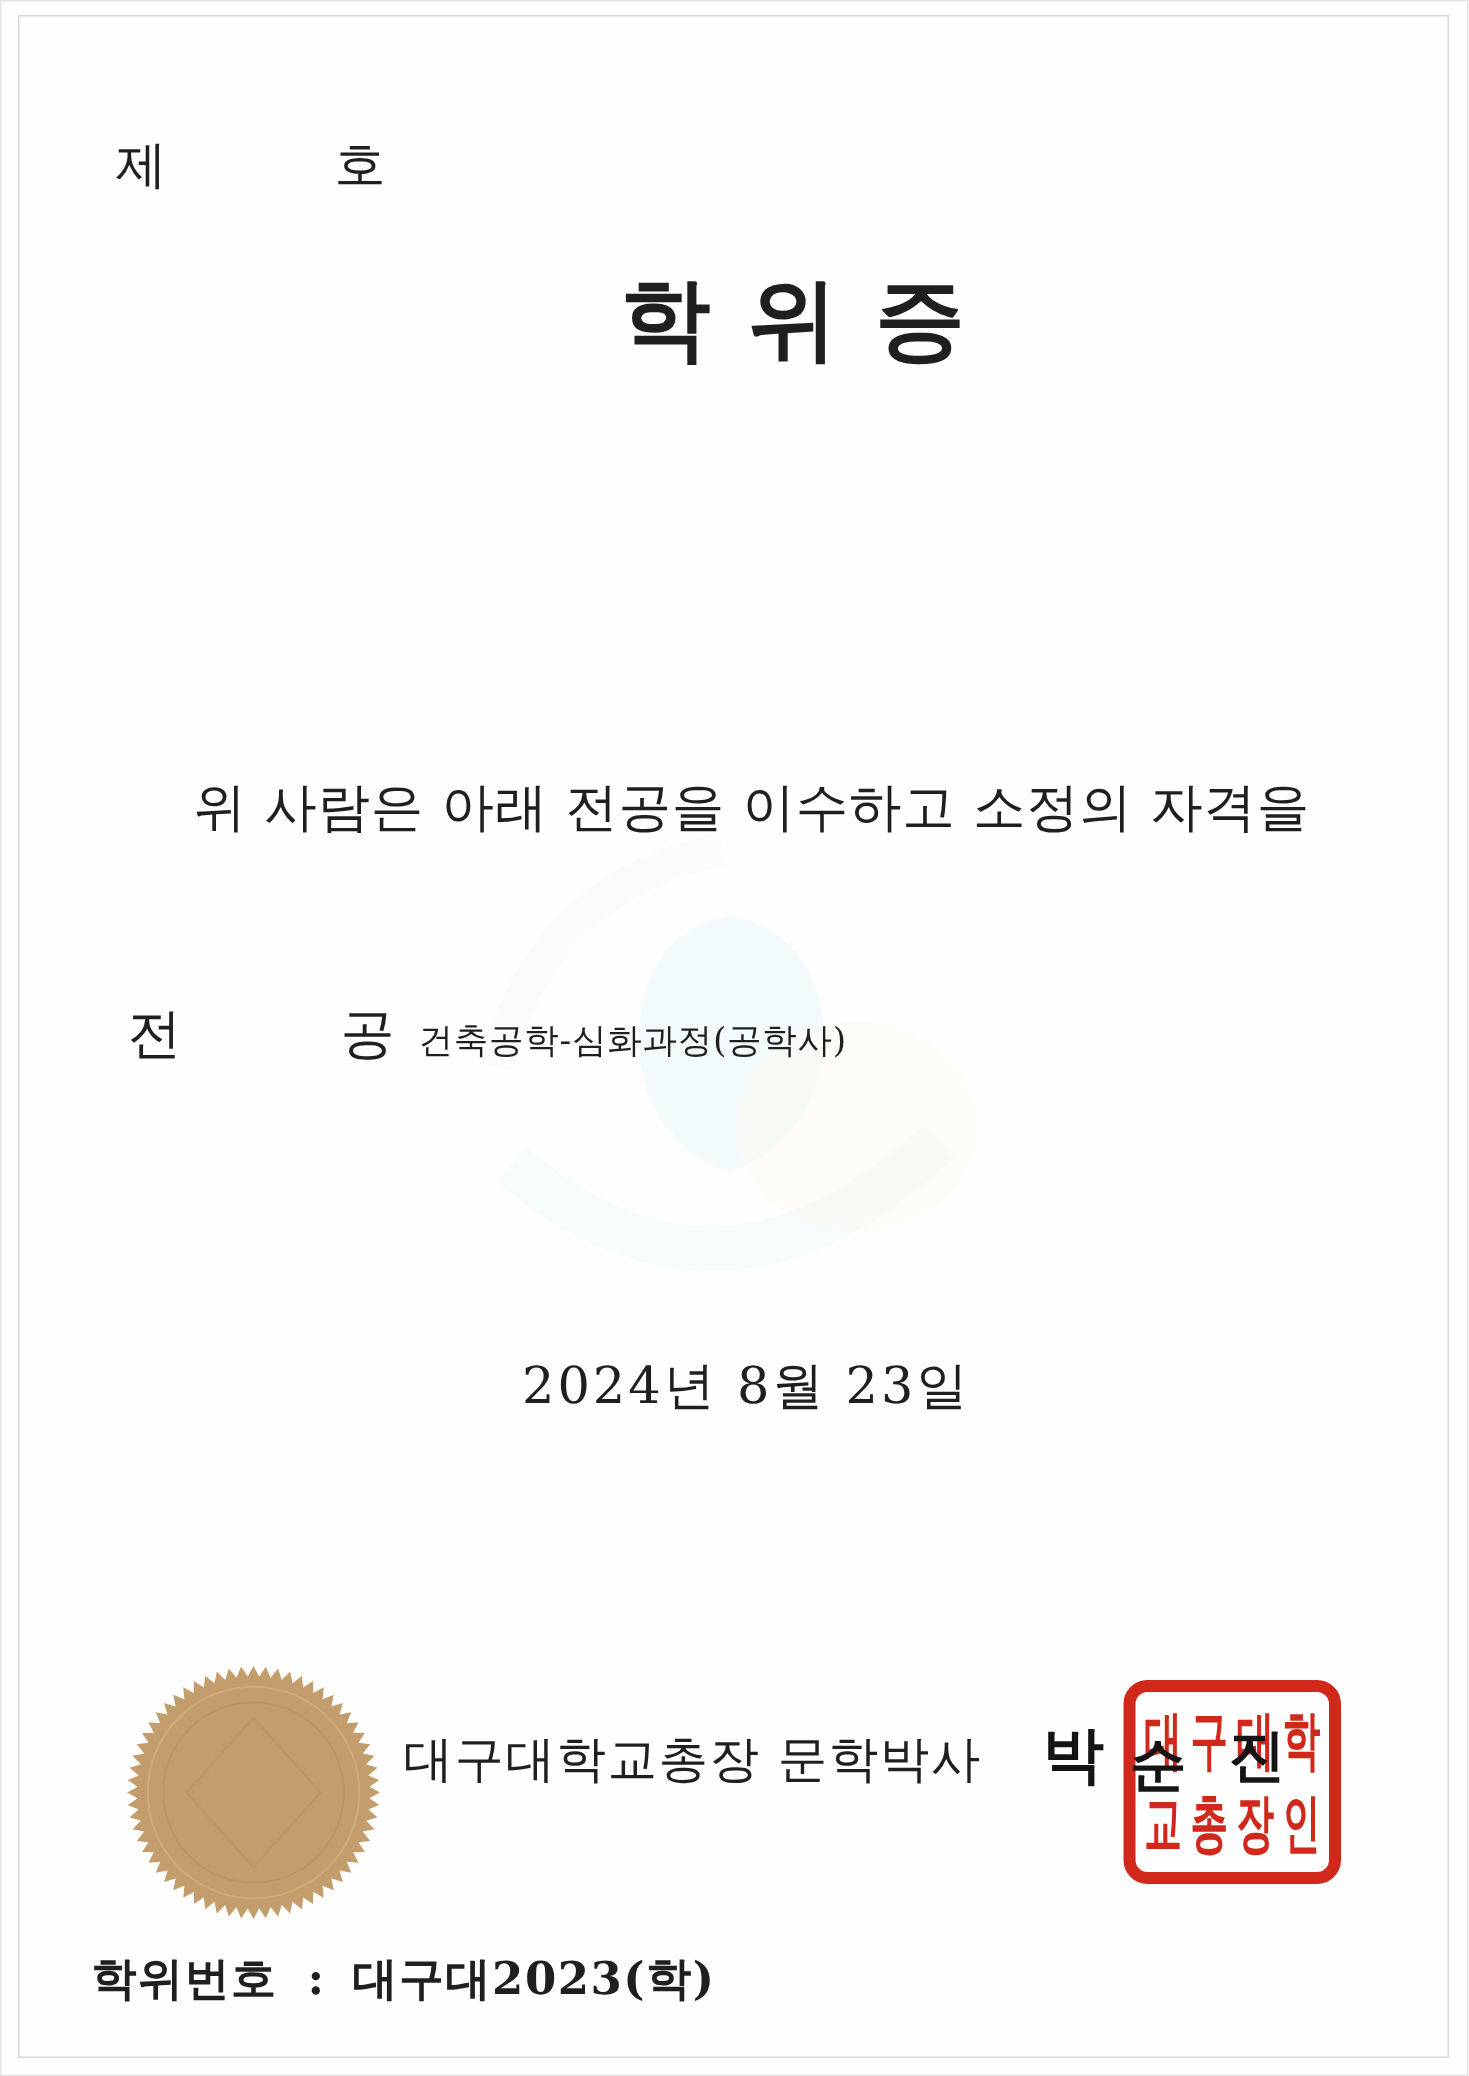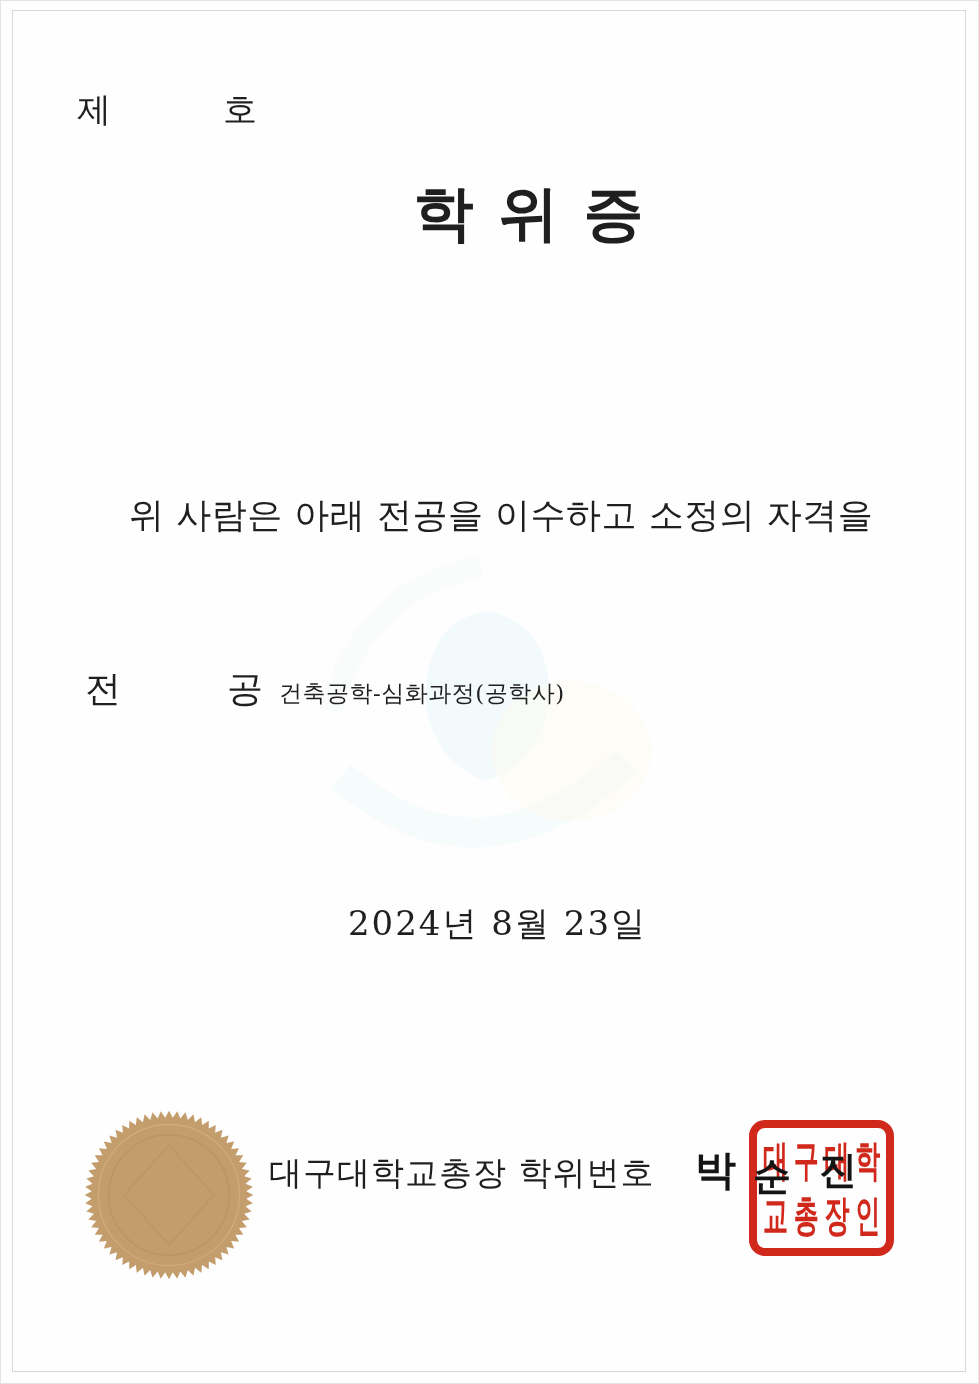--- a/index.html
+++ b/index.html
@@ -28,21 +28,21 @@
   
   .title{
     position:absolute;left:0;top:178px;width:100%;
     margin:0;text-align:center;
     font-size:60px;font-weight:700;line-height:1.15;
     letter-spacing:2px;
     padding-left:40px;
   }
   
   .body-text{position:absolute;left:62px;top:488px;width:840px;font-size:35px;line-height:53px;letter-spacing:0.5px;}
-  .body-text .indent{text-indent:66px;}
+  .body-text .indent{text-indent:66px;margin-top:24px;}
   
   .major-row{position:absolute;left:84px;top:664px;display:flex;align-items:baseline;font-size:36px;}
   .major-row .lbl2{margin-left:106px;}
   .major-row .val{margin-left:16px;font-size:23px;letter-spacing:0.5px;}
   
   .date{position:absolute;left:0;top:900px;width:100%;text-align:center;font-size:34px;letter-spacing:2px;padding-left:16px;box-sizing:border-box;}
   
   .signer{position:absolute;left:268px;top:1150px;font-size:33px;letter-spacing:1px;}
   .name{position:absolute;font-weight:700;z-index:5;color:#141414;}
   .n1{left:694px;top:1142px;font-size:41px;}
@@ -95,21 +95,21 @@
 
   <div class="major-row">
     <span>전</span>
     <span class="lbl2">공</span>
     <span class="val">건축공학-심화과정(공학사)</span>
   </div>
 
   <div class="date">2024년 8월 23일</div>
 
   <div class="signer">
-    <span>대구대학교총장 학위번호</span>
+    <span>대구대학교총장 문학박사</span>
   </div>
   <span class="name n1">박</span>
   <span class="name n2">순</span>
   <span class="name n3">진</span>
 
   <div class="red-seal">
     <span class="sc">대</span>
     <span class="sc">구</span>
     <span class="sc">대</span>
     <span class="sc">학</span>
@@ -119,14 +119,19 @@
     <span class="sc">인</span>
   </div>
 
   <svg class="gold-seal" viewBox="0 0 200 200">
     <polygon points="198.0,100.0 189.9,104.4 197.5,109.6 189.0,113.2 196.1,119.1 187.3,121.9 193.8,128.4 184.7,130.3 190.5,137.5 181.4,138.5 186.4,146.2 177.2,146.3 181.5,154.4 172.3,153.6 175.8,162.2 166.7,160.4 169.3,169.3 160.4,166.7 162.2,175.8 153.6,172.3 154.4,181.5 146.3,177.2 146.2,186.4 138.5,181.4 137.5,190.5 130.3,184.7 128.4,193.8 121.9,187.3 119.1,196.1 113.2,189.0 109.6,197.5 104.4,189.9 100.0,198.0 95.6,189.9 90.4,197.5 86.8,189.0 80.9,196.1 78.1,187.3 71.6,193.8 69.7,184.7 62.5,190.5 61.5,181.4 53.8,186.4 53.7,177.2 45.6,181.5 46.4,172.3 37.8,175.8 39.6,166.7 30.7,169.3 33.3,160.4 24.2,162.2 27.7,153.6 18.5,154.4 22.8,146.3 13.6,146.2 18.6,138.5 9.5,137.5 15.3,130.3 6.2,128.4 12.7,121.9 3.9,119.1 11.0,113.2 2.5,109.6 10.1,104.4 2.0,100.0 10.1,95.6 2.5,90.4 11.0,86.8 3.9,80.9 12.7,78.1 6.2,71.6 15.3,69.7 9.5,62.5 18.6,61.5 13.6,53.8 22.8,53.7 18.5,45.6 27.7,46.4 24.2,37.8 33.3,39.6 30.7,30.7 39.6,33.3 37.8,24.2 46.4,27.7 45.6,18.5 53.7,22.8 53.8,13.6 61.5,18.6 62.5,9.5 69.7,15.3 71.6,6.2 78.1,12.7 80.9,3.9 86.8,11.0 90.4,2.5 95.6,10.1 100.0,2.0 104.4,10.1 109.6,2.5 113.2,11.0 119.1,3.9 121.9,12.7 128.4,6.2 130.3,15.3 137.5,9.5 138.5,18.6 146.2,13.6 146.3,22.8 154.4,18.5 153.6,27.7 162.2,24.2 160.4,33.3 169.3,30.7 166.7,39.6 175.8,37.8 172.3,46.4 181.5,45.6 177.2,53.7 186.4,53.8 181.4,61.5 190.5,62.5 184.7,69.7 193.8,71.6 187.3,78.1 196.1,80.9 189.0,86.8 197.5,90.4 189.9,95.6" fill="#c49d6d"></polygon>
     <circle cx="100" cy="100" r="70" fill="none" stroke="#a9854f" stroke-width="1.5" opacity="0.35"></circle>
     <circle cx="100" cy="100" r="82" fill="none" stroke="#d8bb90" stroke-width="1.5" opacity="0.5"></circle>
     <polygon points="100,42 152,100 100,158 48,100" fill="none" stroke="#a9854f" stroke-width="1.5" opacity="0.3"></polygon>
   </svg>
 
+  <div class="footer-line">
+    <span>학위번호</span>
+    <span class="sep">:</span>
+    <span>대구대2023(학)</span>
+  </div>
 
 </div>
 
 </body></html>

